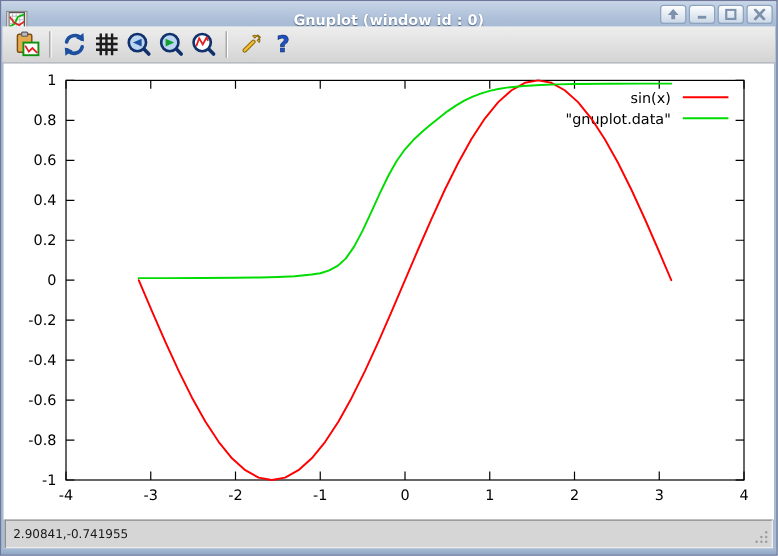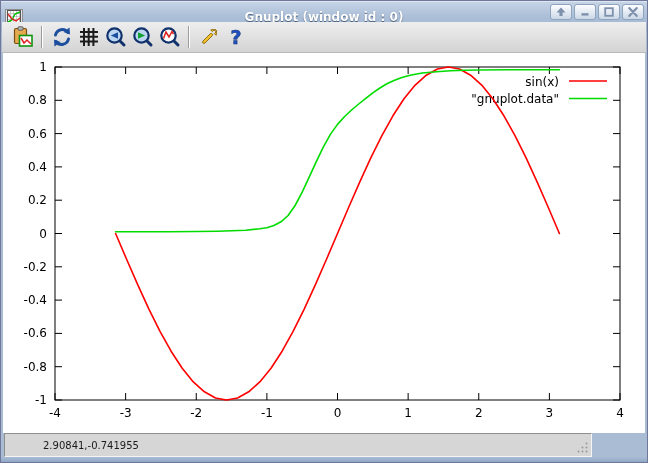--- a/index.html
+++ b/index.html
@@ -59,25 +59,25 @@
   
   .canvas {
     position:absolute; top:52px; left:2px; width:642px; height:380px;
     background:#ffffff;
   }
   #plot-svg { display:block; width:642px; height:380px; }
   #plot-svg text { font-family:"DejaVu Sans", sans-serif; font-size:12px; fill:#000; }
 
   
   .statusbar {
-    position:absolute; top:432px; left:3px; width:588px; height:24px;
+    position:absolute; top:432px; left:3px; width:640px; height:24px;
     background:#d6d6d6;
     border:1px solid #8f8f8f;
     border-bottom-color:#f5f5f5; border-right-color:#f5f5f5;
-    display:flex; align-items:center;padding-left:32px;
+    display:flex; align-items:center;
   }
   .status-text { font-size:10px; color:#1a1a1a; padding-left:6px; }
   .resize-grip { position:absolute; right:2px; bottom:2px; }
 
   .bottom-frame {
     position:absolute; left:0; right:0; bottom:0; height:5px;
     background:linear-gradient(#a9bcd4, #8fa8c6);
   }
 </style>
 </head>

